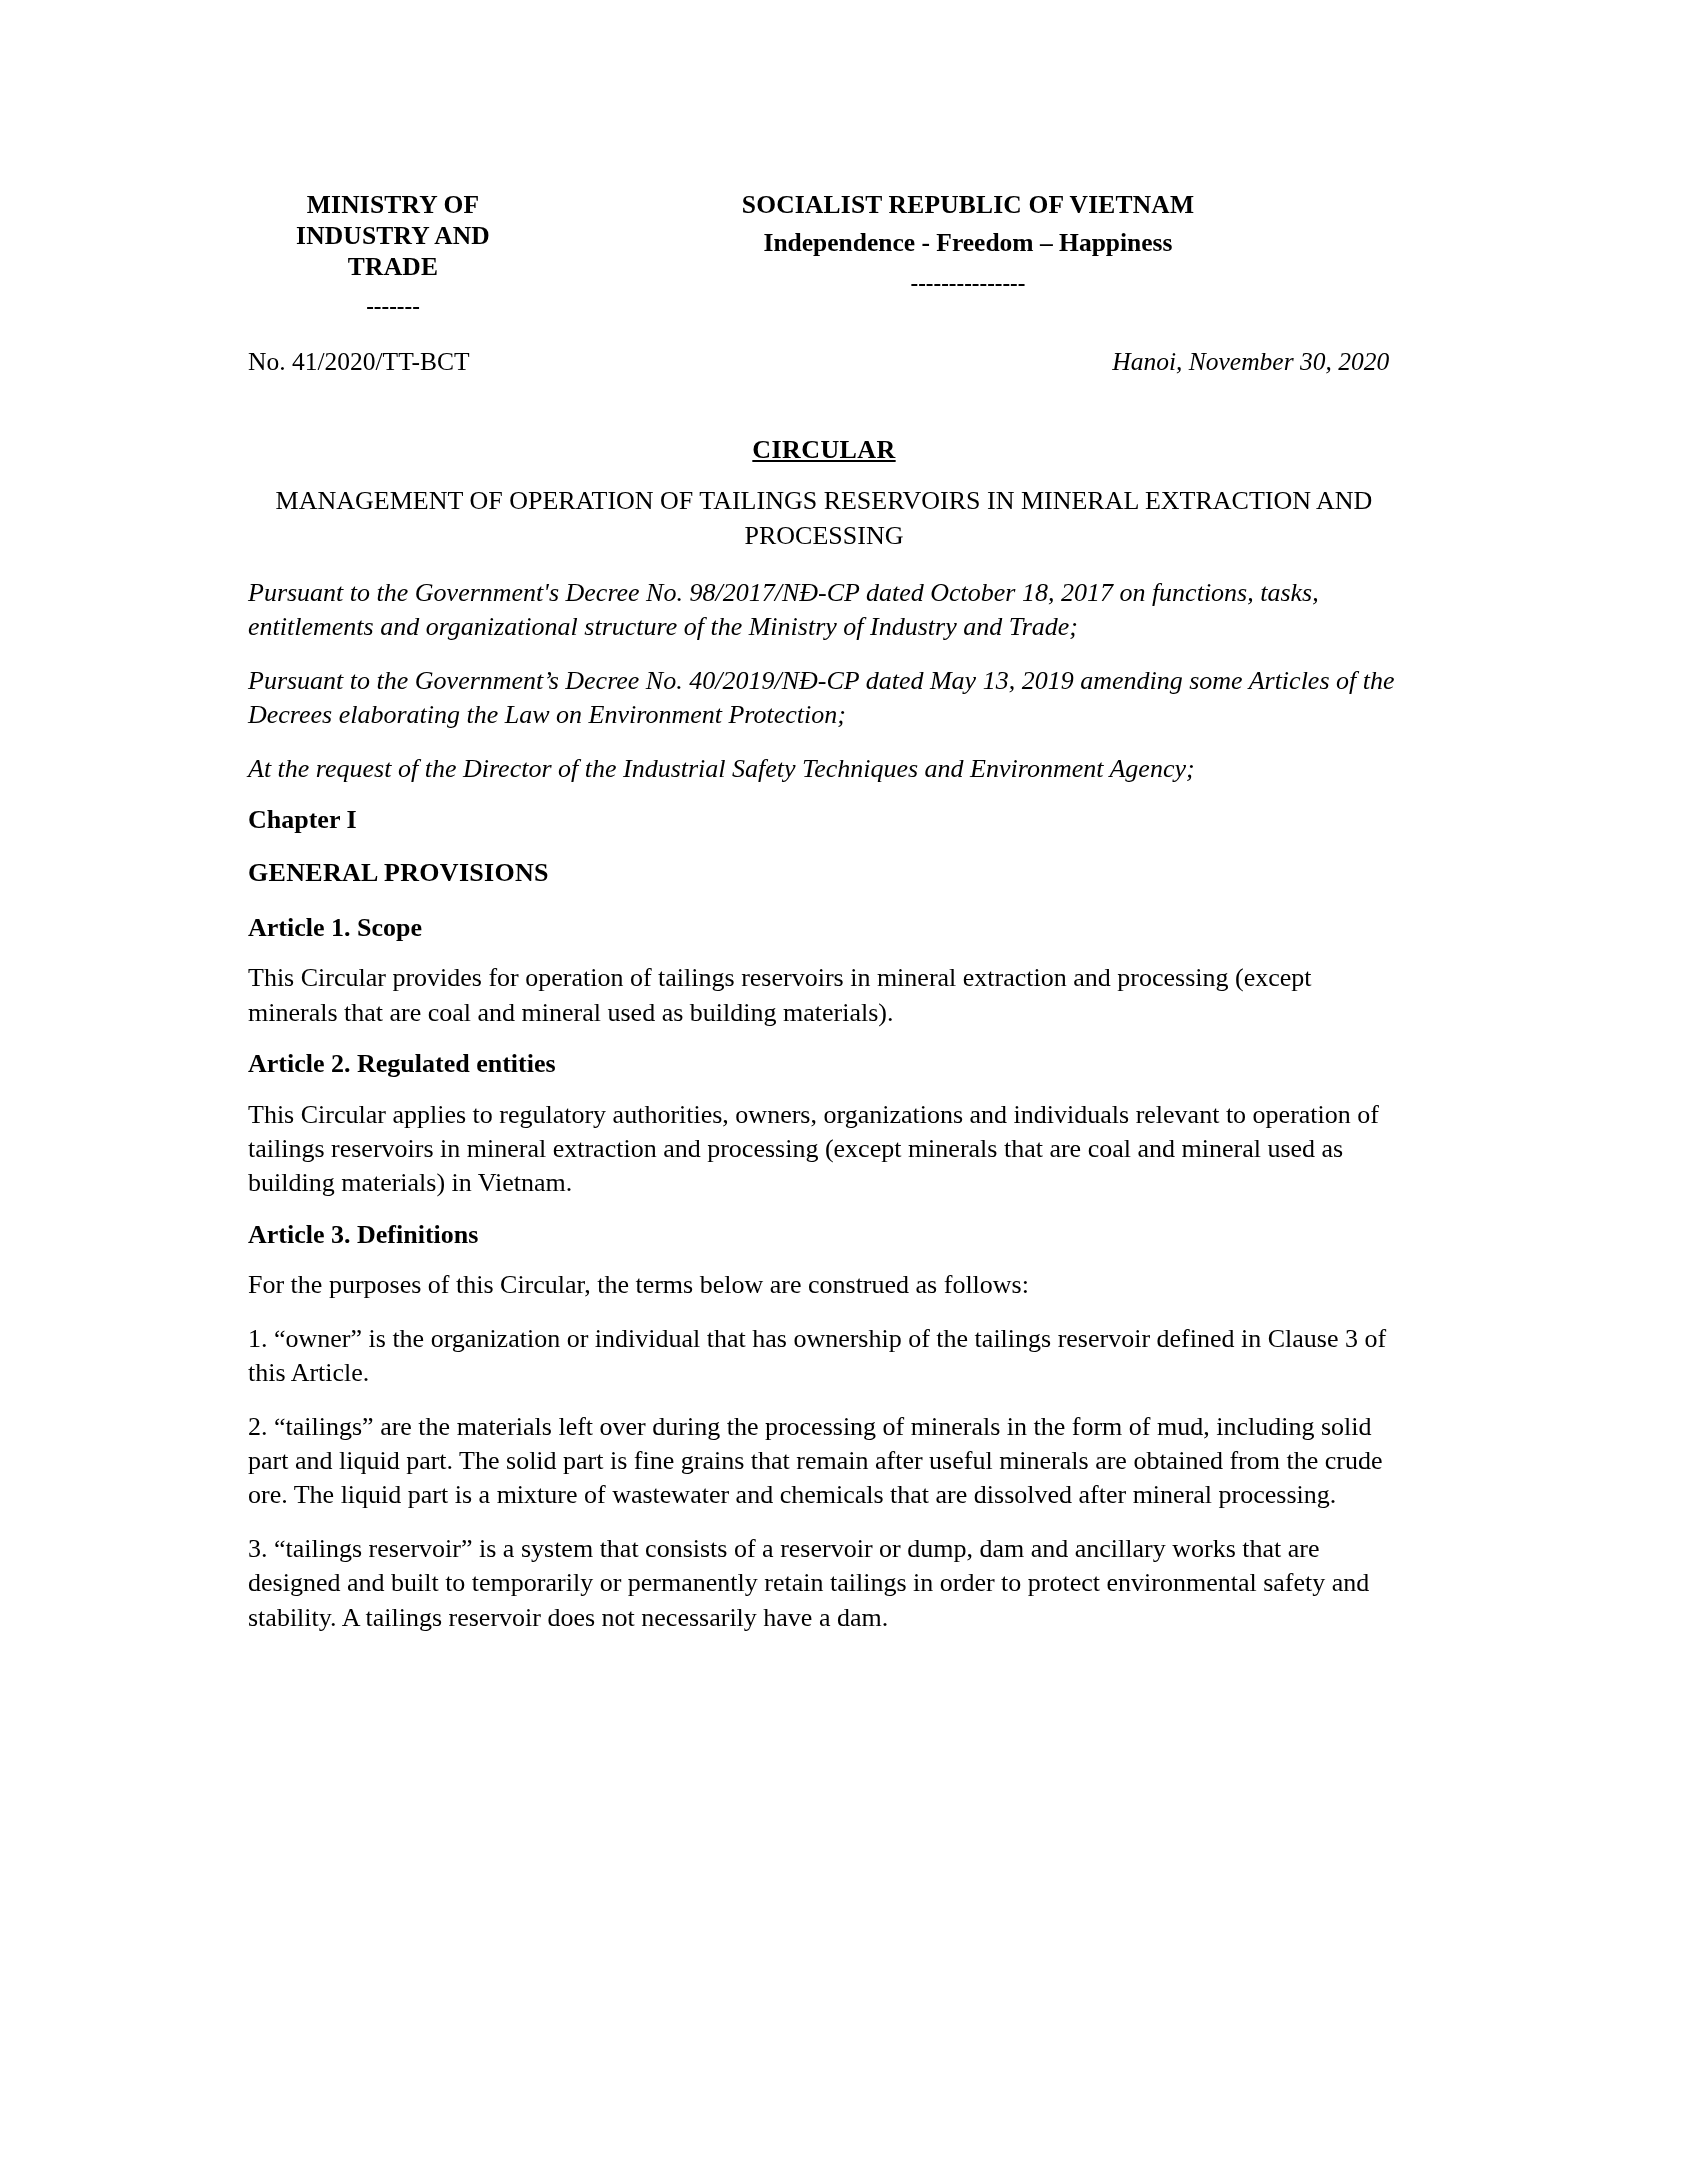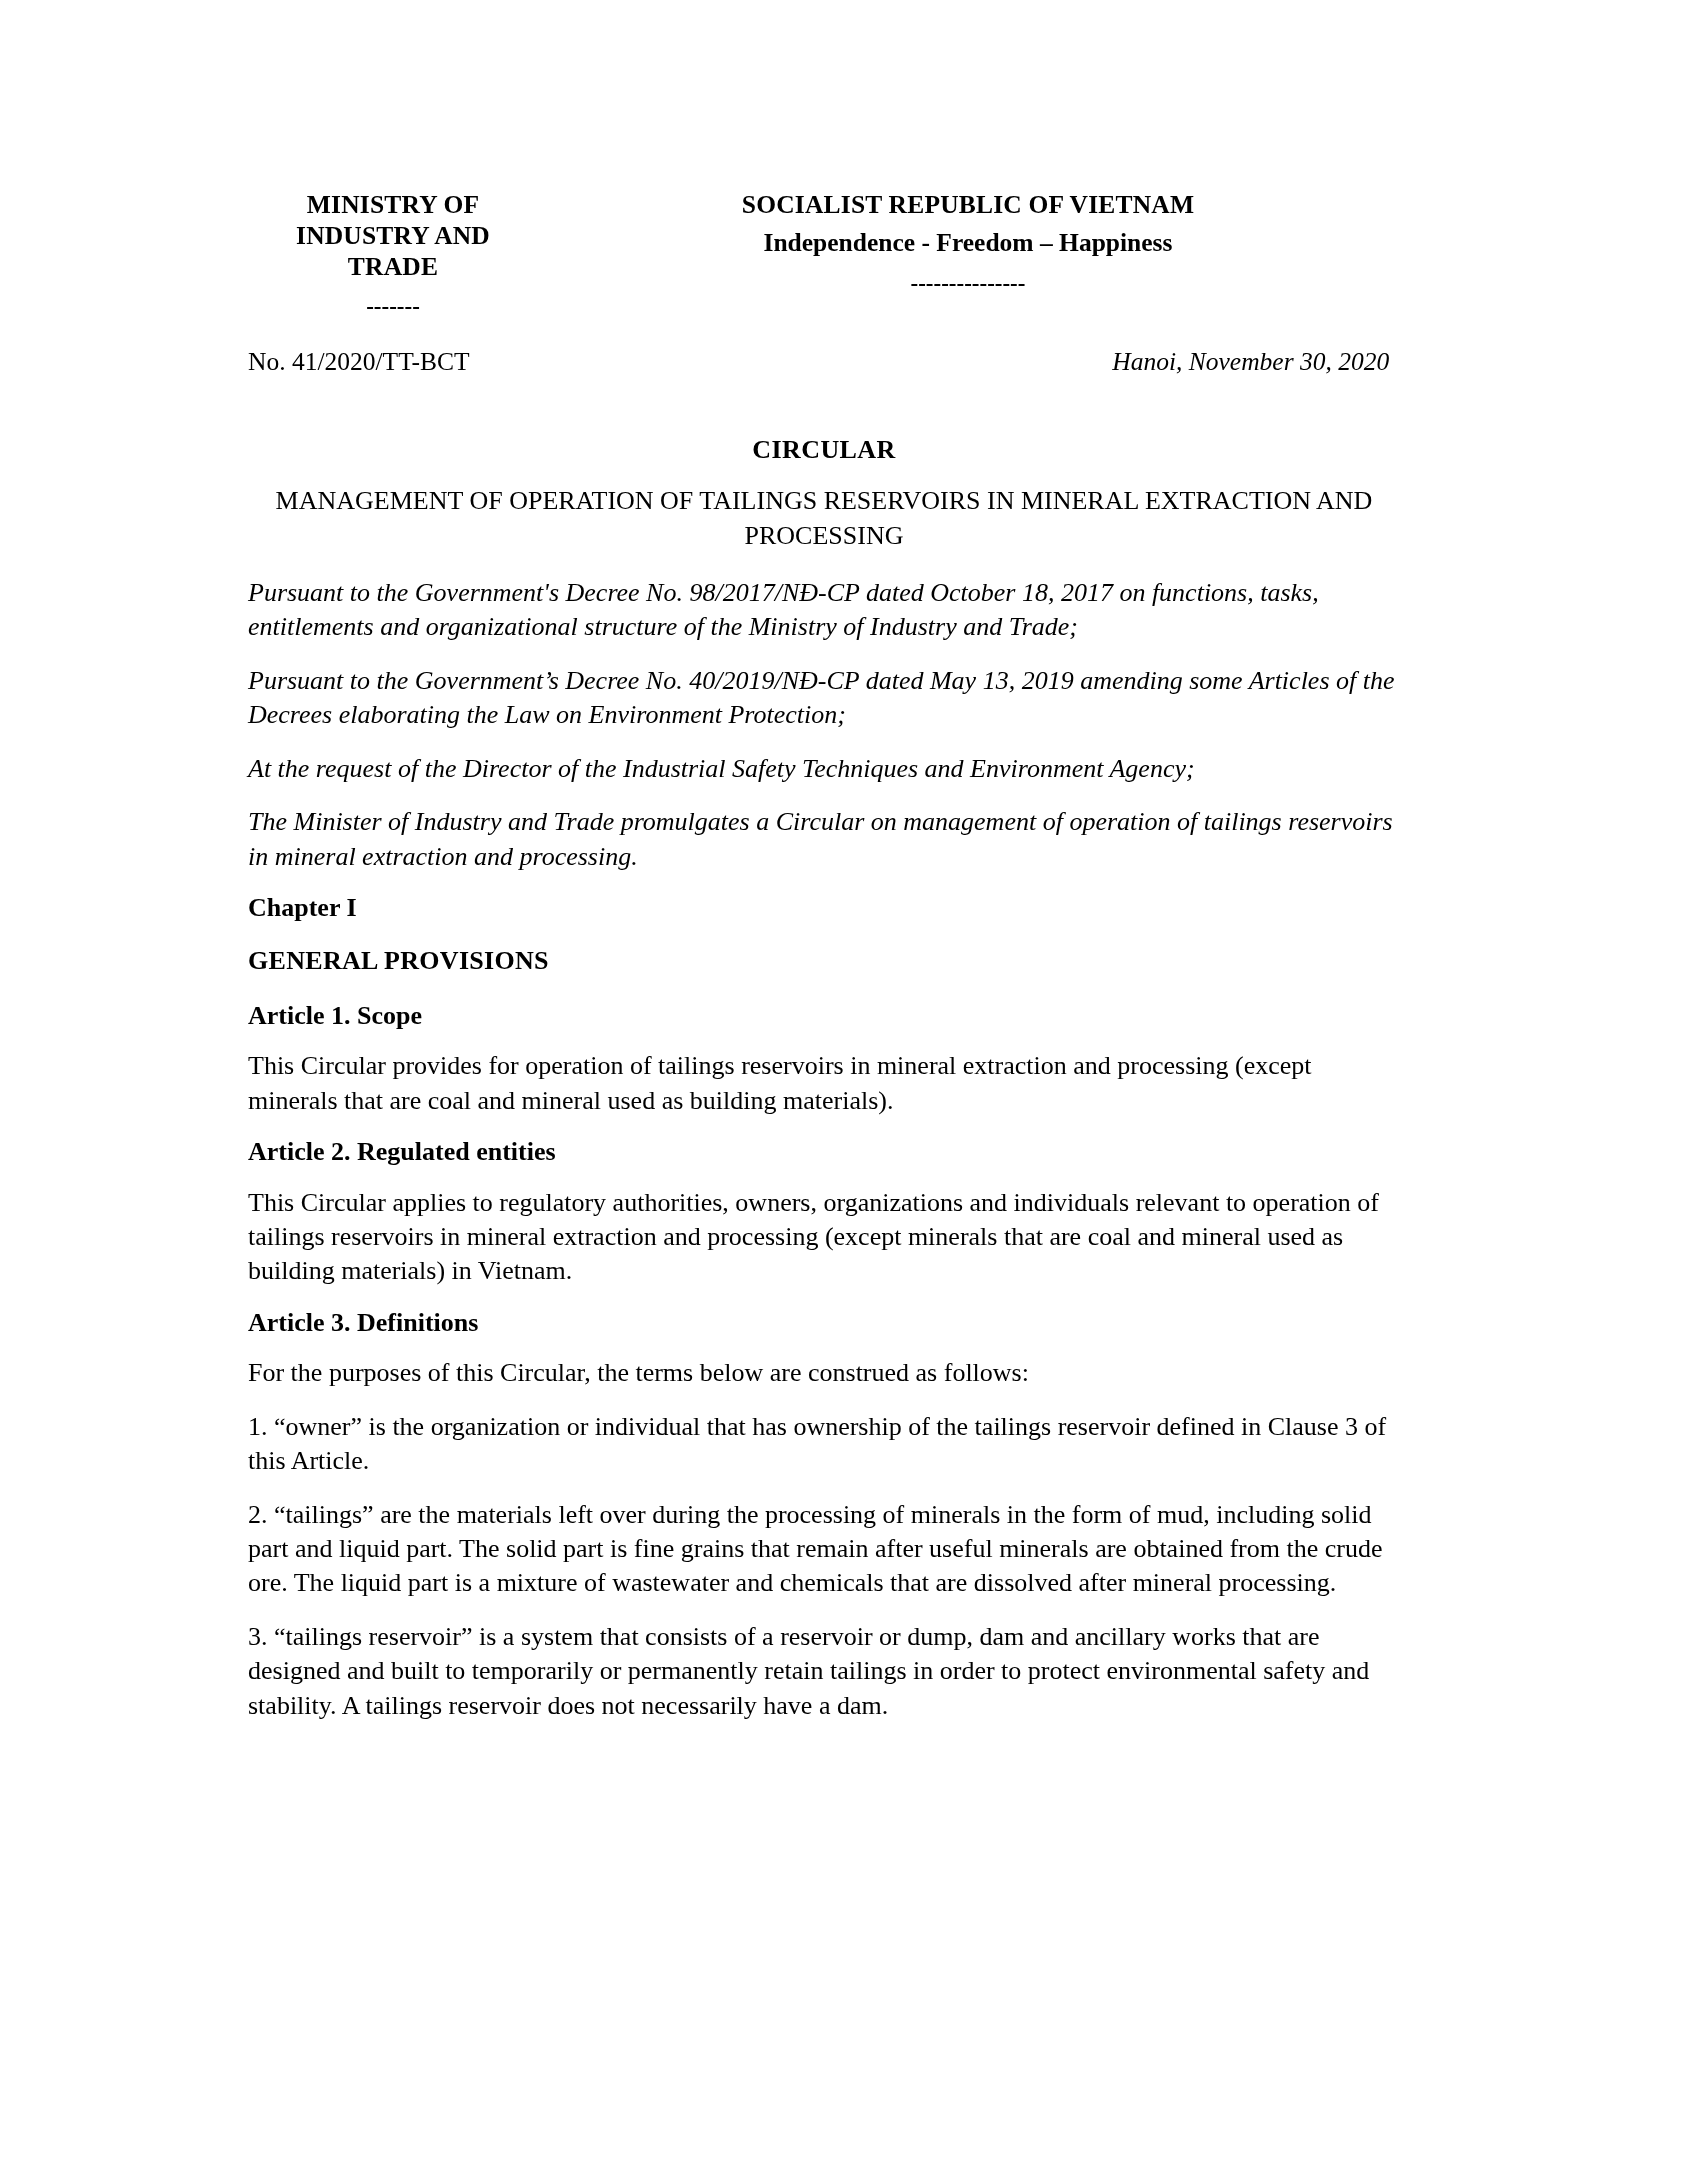--- a/index.html
+++ b/index.html
@@ -87,20 +87,21 @@
     left: 248px;
     top: 435px;
     width: 1152px;
   }
   .title-circular {
     text-align: center;
     font-weight: bold;
     font-size: 26px;
     letter-spacing: 0.4px;
     margin: 0 0 19.3px 0;
+    text-decoration: underline;
   }
   .title-subject {
     text-align: center;
     font-size: 26px;
     line-height: 1.32;
     margin: 0 0 23px 0;
     padding: 0 10.5px;
   }
   p.para {
     font-size: 26px;
@@ -184,21 +185,20 @@
   </div>
 
   <div class="doc-body">
 
     <div class="title-circular">CIRCULAR</div>
     <div class="title-subject">MANAGEMENT OF OPERATION OF TAILINGS RESERVOIRS IN MINERAL EXTRACTION AND PROCESSING</div>
 
     <p class="para italic">Pursuant to the Government's Decree No. 98/2017/NĐ-CP dated October 18, 2017 on functions, tasks, entitlements and organizational structure of the Ministry of Industry and Trade;</p>
     <p class="para italic">Pursuant to the Government’s Decree No. 40/2019/NĐ-CP dated May 13, 2019 amending some Articles of the Decrees elaborating the Law on Environment Protection;</p>
     <p class="para italic">At the request of the Director of the Industrial Safety Techniques and Environment Agency;</p>
-    <p class="para italic">The Minister of Industry and Trade promulgates a Circular on management of operation of tailings reservoirs in mineral extraction and processing.</p>
 
     <h3 class="chapter">Chapter I</h3>
     <h3 class="chapter-title">GENERAL PROVISIONS</h3>
 
     <h4 class="article">Article 1. Scope</h4>
     <p class="para">This Circular provides for operation of tailings reservoirs in mineral extraction and processing (except minerals that are coal and mineral used as building materials).</p>
 
     <h4 class="article">Article 2. Regulated entities</h4>
     <p class="para">This Circular applies to regulatory authorities, owners, organizations and individuals relevant to operation of tailings reservoirs in mineral extraction and processing (except minerals that are coal and mineral used as building materials) in Vietnam.</p>
 

